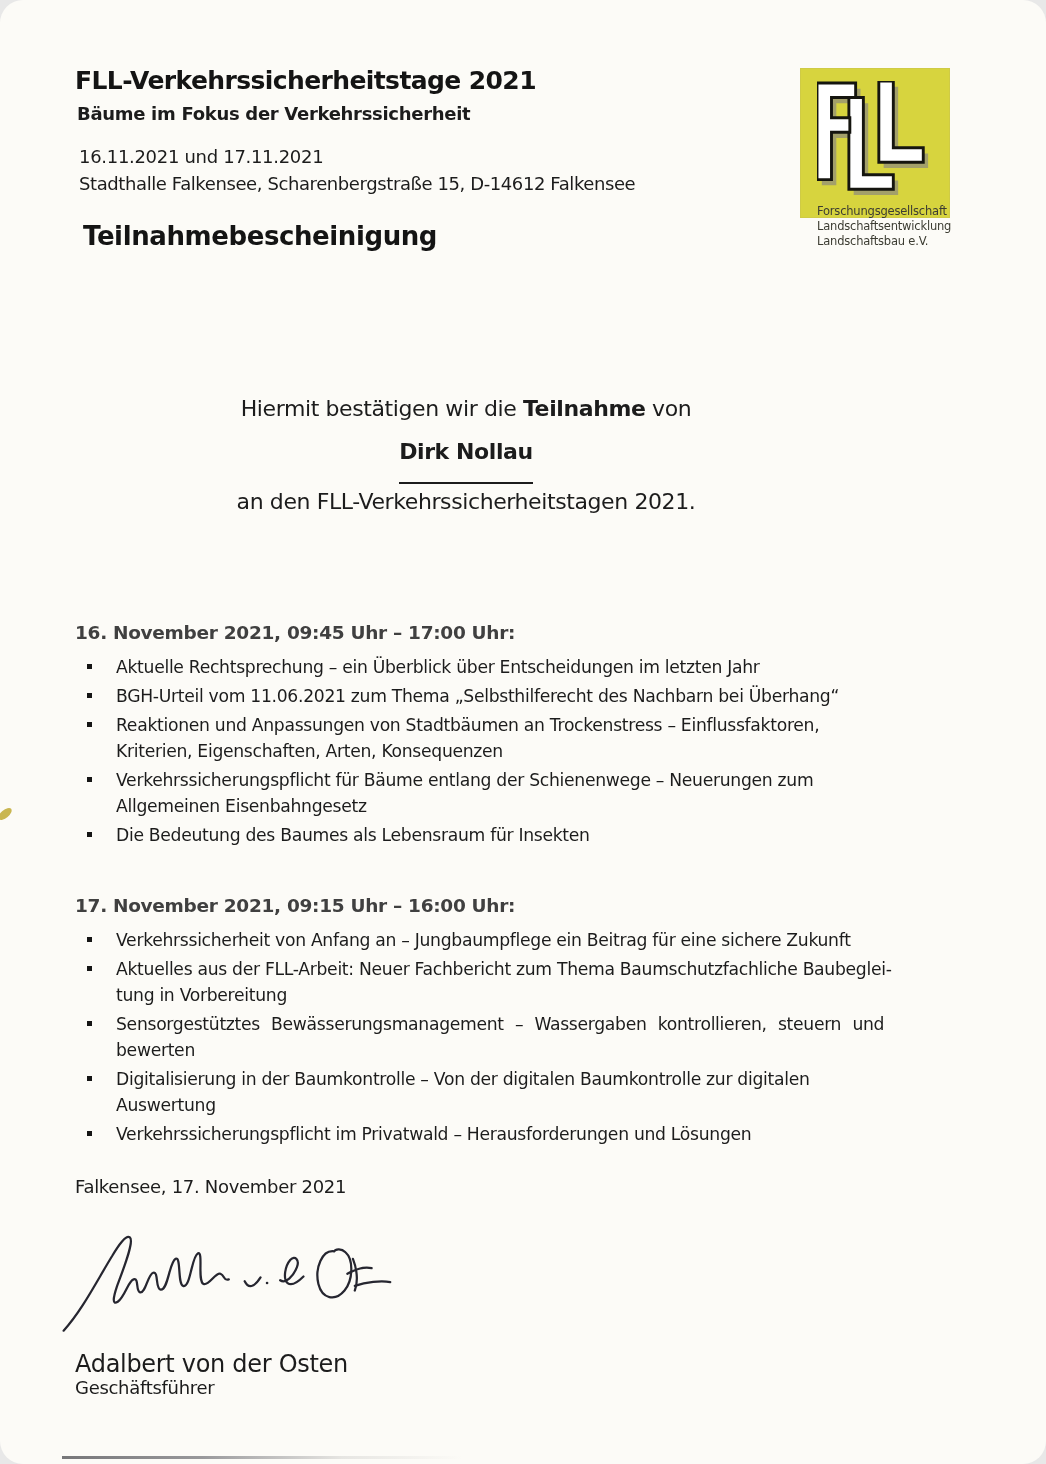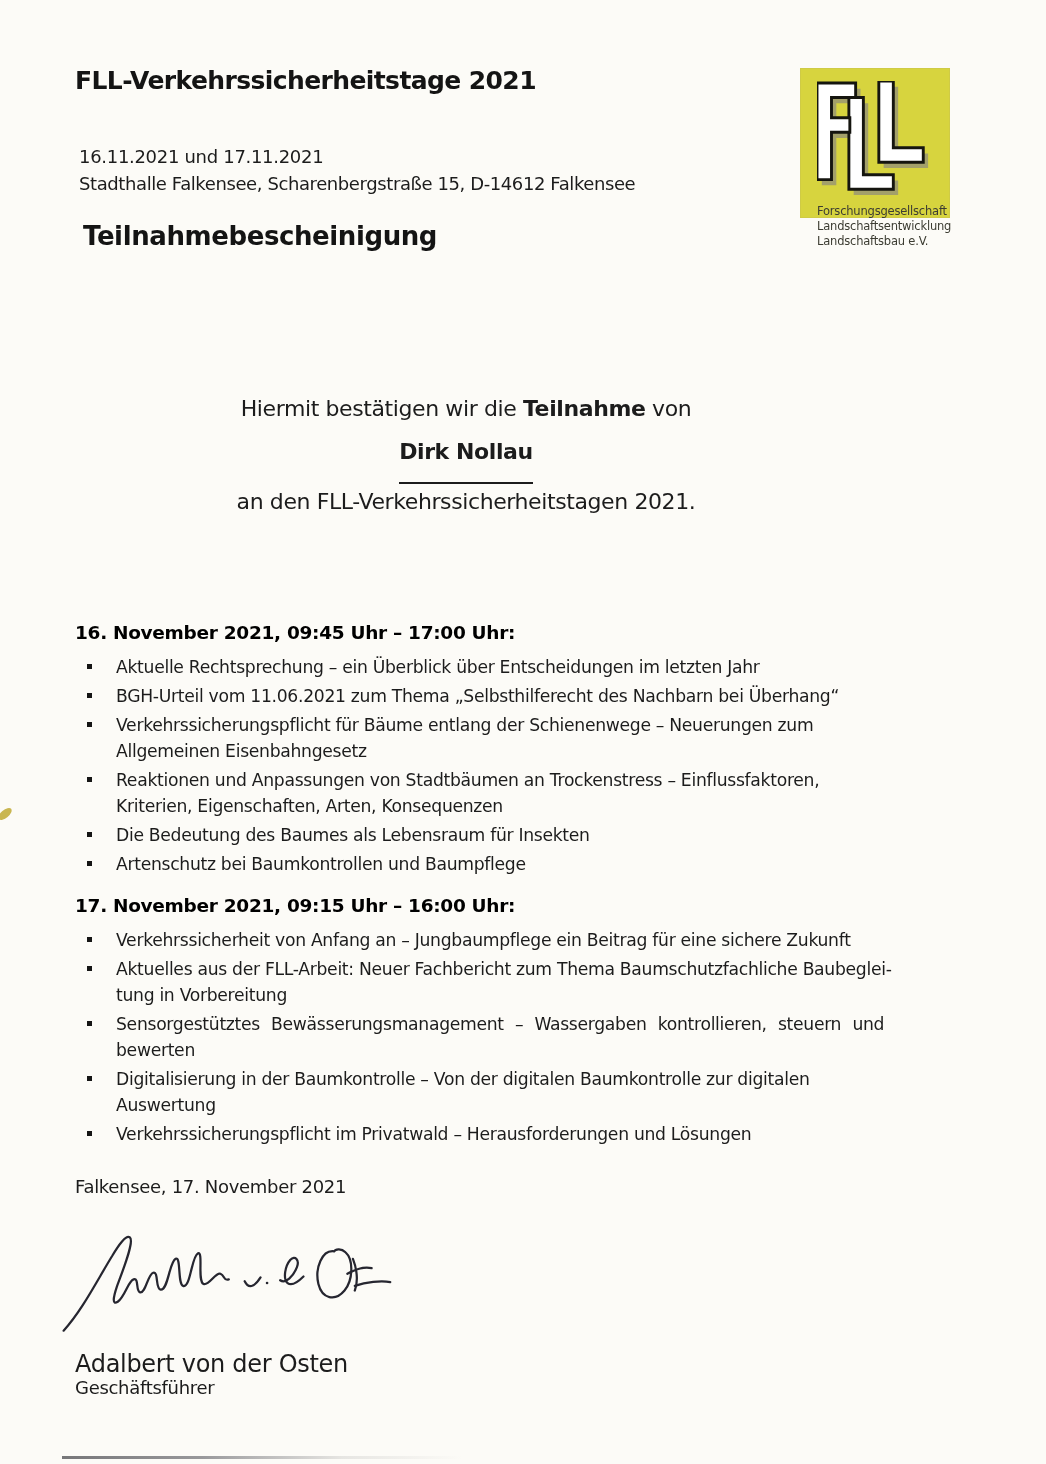--- a/index.html
+++ b/index.html
@@ -5,20 +5,21 @@
   html, body { margin: 0; padding: 0; background: #e8e8e8; }
   .page {
     position: relative;
     width: 1046px;
     height: 1464px;
     margin: 0 auto;
     background: #fcfbf7;
     font-family: "DejaVu Sans", "Liberation Sans", sans-serif;
     color: #1c1c1c;
     overflow: hidden;
+    border-radius: 23px;
   }
   
   .hdr-title {
     position: absolute; left: 75px; top: 66px;
     font-size: 25px; font-weight: bold; letter-spacing: -0.6px;
     color: #141414; margin: 0;
   }
   .hdr-subtitle {
     position: absolute; left: 77px; top: 103px;
     font-size: 18px; font-weight: bold; letter-spacing: -0.3px; margin: 0;
@@ -62,21 +63,21 @@
   .confirm .participant span {
     font-weight: bold; border-bottom: 2.5px solid #1c1c1c; padding-bottom: 18px; margin-top: 9px;
   }
   .confirm .l3 { margin-top: 20px; line-height: 30px; }
   
   .day { position: absolute; left: 75px; width: 895px; }
   .day1 { top: 620px; }
   .day2 { top: 893px; }
   .day h3 {
     margin: 0 0 9px 0; font-size: 18.5px; font-weight: bold;
-    letter-spacing: -0.3px; line-height: 25px; color: #000000;
+    letter-spacing: -0.3px; line-height: 25px; color: #404040;
   }
   .day ul { list-style: none; margin: 8px; padding: 0; }
   .day li {
     position: relative; padding-left: 33px; margin-bottom: 3px;
     font-size: 17.2px; line-height: 26px; letter-spacing: -0.3px;
   }
   .day li::before {
     content: ""; position: absolute; left: 4px; top: 10px;
     width: 5px; height: 5px; background: #151515;
   }
@@ -107,20 +108,21 @@
     background: #c3ae3e; border-radius: 50%;
     transform: rotate(-40deg); opacity: 0.9;
   }
 </style>
 </head>
 <body>
 
 <div class="page">
 
   <h1 class="hdr-title">FLL-Verkehrssicherheitstage 2021</h1>
+  <h2 class="hdr-subtitle">Bäume im Fokus der Verkehrssicherheit</h2>
   <div class="hdr-dates">16.11.2021 und 17.11.2021</div>
   <div class="hdr-venue">Stadthalle Falkensee, Scharenbergstraße 15, D-14612 Falkensee</div>
   <h2 class="doc-title">Teilnahmebescheinigung</h2>
 
   <div class="logo">
     <svg viewBox="0 0 118 120" width="114" height="116" aria-hidden="true">
       <g fill="#a3a06a">
         <path transform="translate(69,6)" d="M0,0 H15 V69 H46 V84 H0 Z"></path>
         <path transform="translate(38,23)" d="M0,0 H15 V80 H46 V95 H0 Z"></path>
         <path transform="translate(5,8)" d="M0,0 H40 V15 H15 V36 H34 V51 H15 V100 H0 Z"></path>
@@ -142,26 +144,25 @@
     <p class="l1"><span>Hiermit bestätigen wir die </span><b>Teilnahme</b><span> von</span></p>
     <p class="participant"><span>Dirk Nollau</span></p>
     <p class="l3">an den FLL-Verkehrssicherheitstagen 2021.</p>
   </div>
 
   <section class="day day1">
     <h3>16. November 2021, 09:45 Uhr – 17:00 Uhr:</h3>
     <ul id="day1-list">
         <li><span>Aktuelle Rechtsprechung – ein Überblick über Entscheidungen im letzten Jahr</span></li>
         <li><span>BGH-Urteil vom 11.06.2021 zum Thema „Selbsthilferecht des Nachbarn bei Überhang“</span></li>
+        <li><span>Reaktionen und Anpassungen von Stadtbäumen an Trockenstress – Einflussfaktoren,
+Kriterien, Eigenschaften, Arten, Konsequenzen</span></li>
         <li><span>Verkehrssicherungspflicht für Bäume entlang der Schienenwege – Neuerungen zum
 Allgemeinen Eisenbahngesetz</span></li>
-        <li><span>Reaktionen und Anpassungen von Stadtbäumen an Trockenstress – Einflussfaktoren,
-Kriterien, Eigenschaften, Arten, Konsequenzen</span></li>
         <li><span>Die Bedeutung des Baumes als Lebensraum für Insekten</span></li>
-        <li><span>Artenschutz bei Baumkontrollen und Baumpflege</span></li>
       </ul>
   </section>
 
   <section class="day day2">
     <h3>17. November 2021, 09:15 Uhr – 16:00 Uhr:</h3>
     <ul id="day2-list">
         <li><span>Verkehrssicherheit von Anfang an – Jungbaumpflege ein Beitrag für eine sichere Zukunft</span></li>
         <li><span>Aktuelles aus der FLL-Arbeit: Neuer Fachbericht zum Thema Baumschutzfachliche Baubeglei-
 tung in Vorbereitung</span></li>
         <li class="spread"><span>Sensorgestütztes Bewässerungsmanagement – Wassergaben kontrollieren, steuern und

